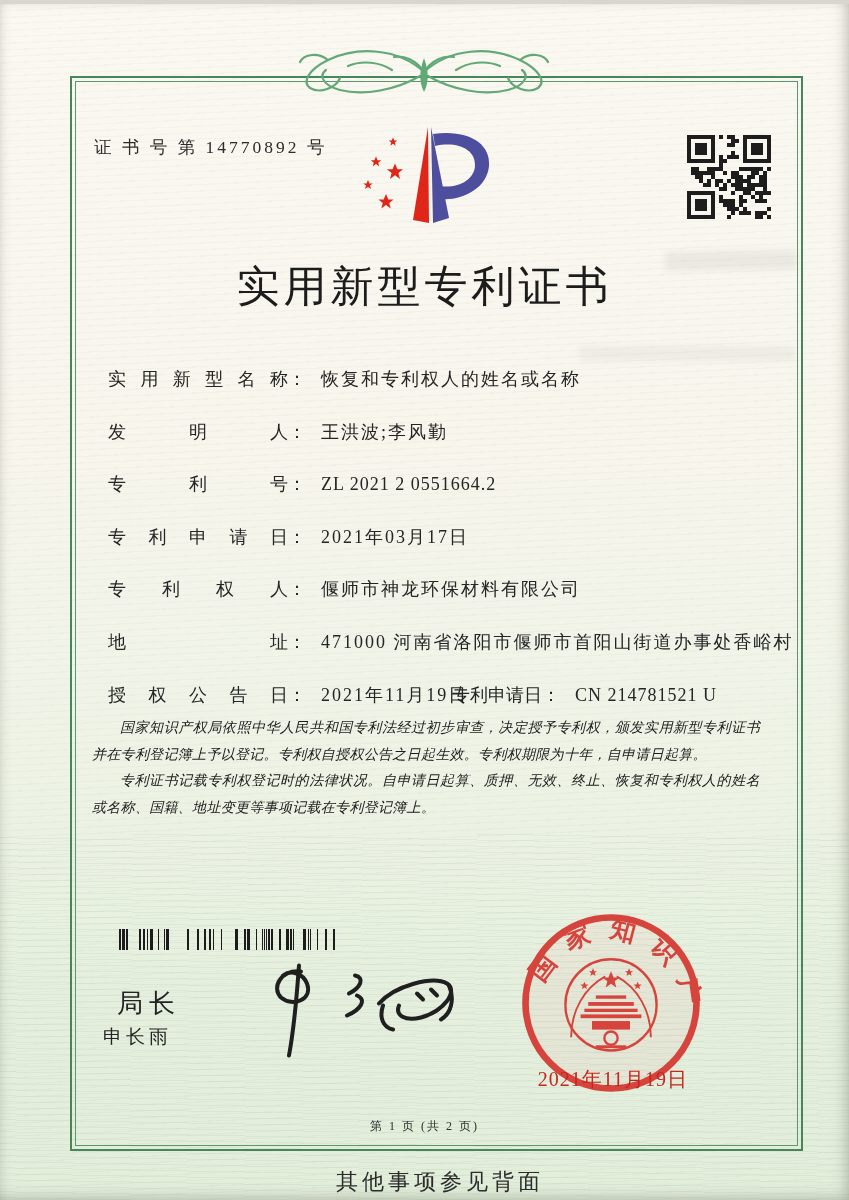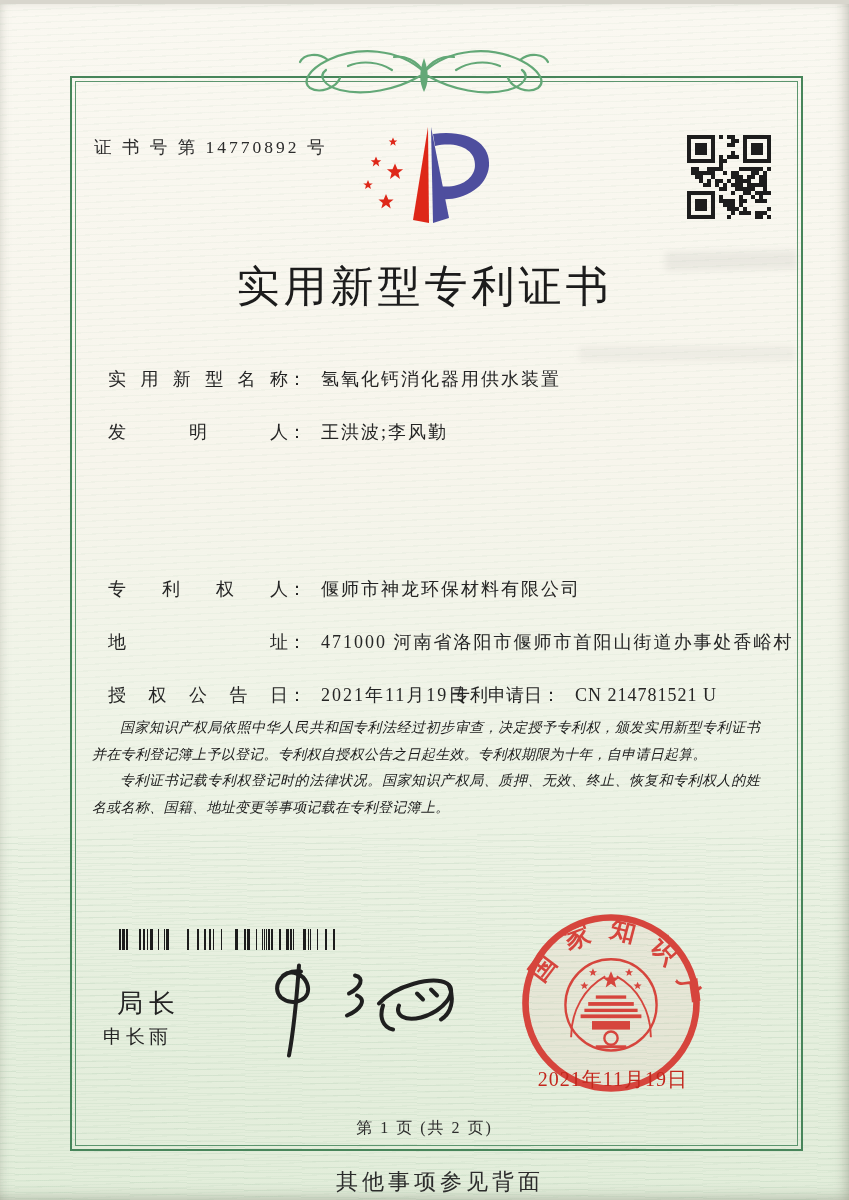--- a/index.html
+++ b/index.html
@@ -35,21 +35,21 @@
     text-align:justify;font-style:italic;color:#1b1b1b;letter-spacing:.3px;}
   .paras p{margin:0;text-indent:2em;}
   .barcode{position:absolute;left:119px;top:925px;width:218px;height:21px;}
   .barcode svg{width:100%;height:100%;}
   .signer-title{position:absolute;left:117px;top:982px;font-size:26px;letter-spacing:6px;color:#232323;}
   .signer-name{position:absolute;left:103px;top:1020px;font-size:19px;letter-spacing:4px;color:#232323;}
   .signature{position:absolute;left:237px;top:946px;width:235px;height:118px;}
   .seal{position:absolute;left:516px;top:904px;width:190px;height:190px;}
   .seal-date{position:absolute;left:503px;top:1062px;width:220px;text-align:center;
     font-size:20px;color:#c3271d;letter-spacing:1px;}
-  .page-num{position:absolute;left:0;top:1114px;width:849px;text-align:center;font-size:16px;letter-spacing:2px;color:#2d2d2d;}
+  .page-num{position:absolute;left:0;top:1114px;width:849px;text-align:center;font-size:12px;letter-spacing:2px;color:#2d2d2d;}
   .back-note{position:absolute;left:336px;top:1163px;font-size:22px;letter-spacing:4px;color:#2b2b2b;}
 </style>
 </head>
 <body>
 
 <div class="page">
   <div class="waves"></div>
   <div class="waves-strong"></div>
   <div class="frame"></div>
 
@@ -218,39 +218,45 @@
         </g>
     </svg>
   </div>
 
   <div class="smudge s1"></div>
   <div class="smudge s2"></div>
 
   <h1 class="title">实用新型专利证书</h1>
 
   <div class="row" style="top:364px">
-    <span class="flabel">实用新型名称</span><span class="fcolon">：</span><span class="fval">氢氧化钙消化器用供水装置</span>
+    <span class="flabel">实用新型名称</span><span class="fcolon">：</span><span class="fval">恢复和专利权人的姓名或名称</span>
   </div>
   <div class="row" style="top:417px">
     <span class="flabel">发明人</span><span class="fcolon">：</span><span class="fval">王洪波;李风勤</span>
+  </div>
+  <div class="row" style="top:469px">
+    <span class="flabel">专利号</span><span class="fcolon">：</span><span class="fval num">ZL 2021 2 0551664.2</span>
+  </div>
+  <div class="row" style="top:522px">
+    <span class="flabel">专利申请日</span><span class="fcolon">：</span><span class="fval">2021年03月17日</span>
   </div>
   <div class="row" style="top:574px">
     <span class="flabel">专利权人</span><span class="fcolon">：</span><span class="fval">偃师市神龙环保材料有限公司</span>
   </div>
   <div class="row" style="top:627px">
     <span class="flabel">地址</span><span class="fcolon">：</span><span class="fval">471000 河南省洛阳市偃师市首阳山街道办事处香峪村</span>
   </div>
   <div class="row" style="top:680px;width:690px">
     <span class="flabel">授权公告日</span><span class="fcolon">：</span><span class="fval">2021年11月19日</span>
     <span class="grant-right"><span>专利申请日</span><span>：</span><span class="fval num">CN 214781521 U</span></span>
   </div>
 
   <div class="paras">
     <p>国家知识产权局依照中华人民共和国专利法经过初步审查，决定授予专利权，颁发实用新型专利证书并在专利登记簿上予以登记。专利权自授权公告之日起生效。专利权期限为十年，自申请日起算。</p>
-    <p>专利证书记载专利权登记时的法律状况。国家知识产权局、质押、无效、终止、恢复和专利权人的姓名或名称、国籍、地址变更等事项记载在专利登记簿上。</p>
+    <p>专利证书记载专利权登记时的法律状况。自申请日起算、质押、无效、终止、恢复和专利权人的姓名或名称、国籍、地址变更等事项记载在专利登记簿上。</p>
   </div>
 
   <div class="barcode">
     <svg viewBox="0 0 218 21" preserveAspectRatio="none">
         <g id="barcode-bars" fill="#1c1c1c">
           <rect x="0" y="0" width="2" height="21"></rect>
           <rect x="3" y="0" width="3" height="21"></rect>
           <rect x="7" y="0" width="2" height="21"></rect>
           <rect x="20" y="0" width="2" height="21"></rect>
           <rect x="24" y="0" width="2" height="21"></rect>

